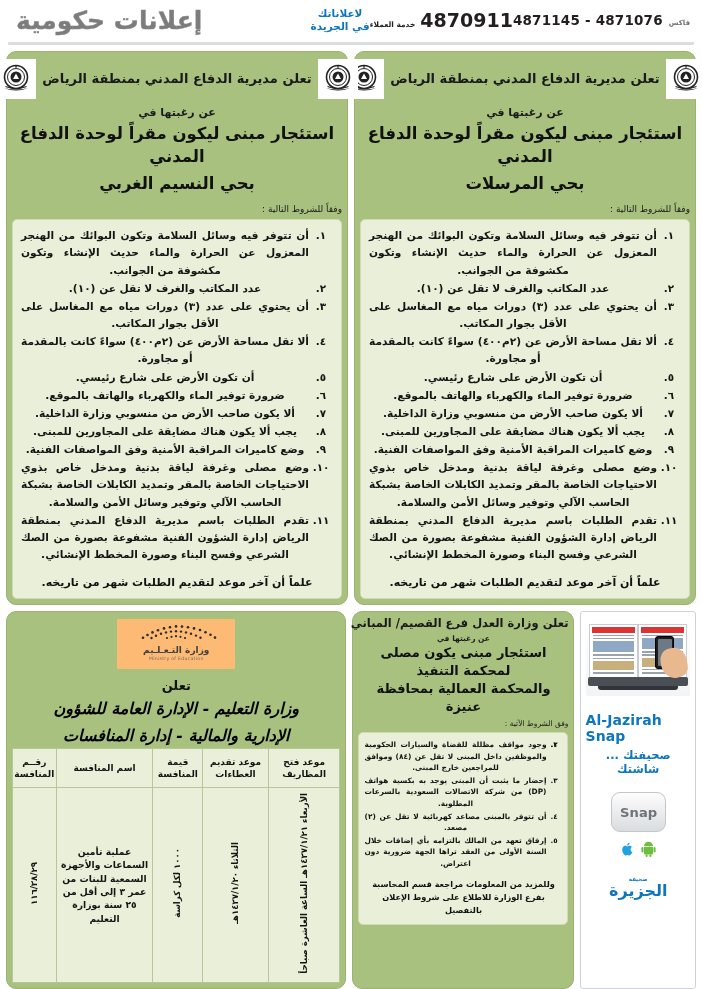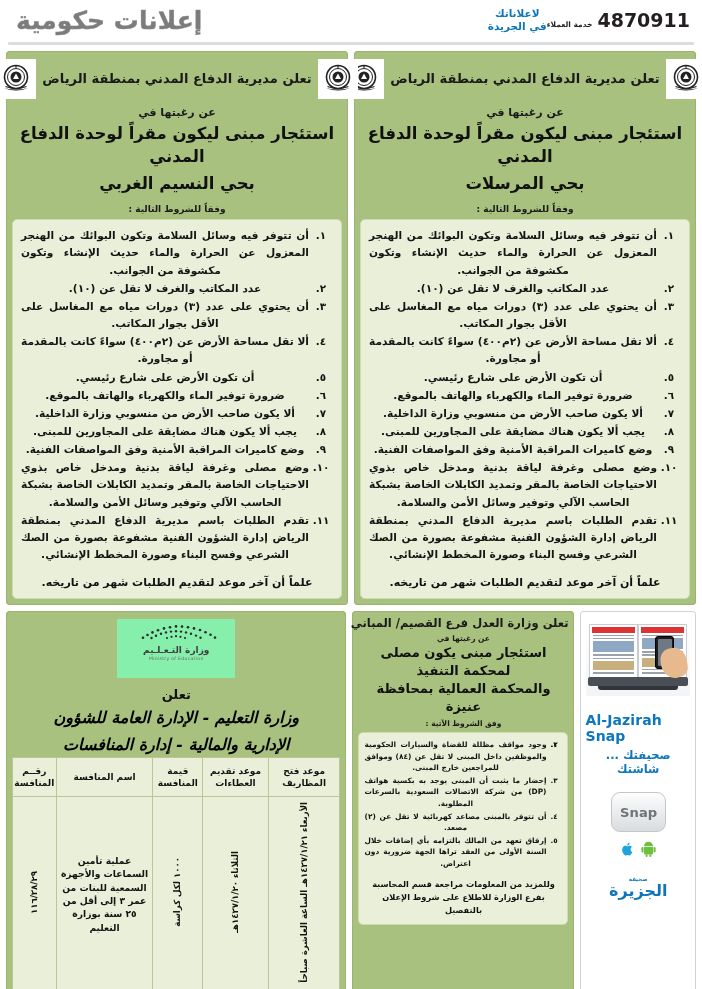--- a/index.html
+++ b/index.html
@@ -36,21 +36,21 @@
     -webkit-text-stroke:.4px #8a8a8a;
   }
   .mh-rule{height:3px;background:#dcdddf;margin:2px 2px 6px 2px;border-radius:1px;}
 
   
   .grid{display:flex;gap:6px;}
 
   .ad{
     background:#a8c17f;
     border:1px solid #9ab36f;
-    border-radius:3px;
+    border-radius:10px;
     padding:5px;
     box-sizing:border-box;
     position:relative;
   }
   .ad-inner-top{text-align:center;}
 
   .logo-row{
     display:flex;align-items:center;justify-content:center;gap:6px;
     padding:2px 0 0 0;
   }
@@ -60,21 +60,21 @@
   }
   .cd-logo svg{display:block;}
   .announce{
     font-size:13px;font-weight:bold;color:#1a1a1a;line-height:1.2;
     white-space:nowrap;
   }
   .wish{font-size:11px;font-weight:bold;color:#1a1a1a;margin:7px 0 2px;}
   .headline{
     font-size:16.5px;font-weight:bold;color:#111;line-height:1.42;margin:3px 4px 0;
   }
-  .terms-label{font-size:9px;font-weight:bold;color:#1a1a1a;margin:9px 0 5px;}
+  .terms-label{font-size:9px;font-weight:normal;color:#1a1a1a;margin:9px 0 5px;text-align:right;}
 
   .panel{
     background:#e9efd8;
     border:1px solid #cfdbb0;
     border-radius:5px;
     padding:7px 8px 9px;
   }
   ol.conds{
     margin:0;padding:0;list-style:none;
     counter-reset:c;
@@ -142,21 +142,21 @@
   .ad-sm .announce{font-size:11.5px;}
   .ad-sm .wish{font-size:7.5px;margin:3px 0 1px;}
   .ad-sm .headline{font-size:13px;line-height:1.35;margin-top:1px;}
   .ad-sm .terms-label{font-size:7.5px;margin:4px 0 4px;}
   .ad-sm ol.conds > li{font-size:7.4px;line-height:1.56;padding-right:16px;}
   .ad-sm ol.conds > li .num{width:13px;font-size:7.2px;}
   .ad-sm .note{font-size:8.2px;line-height:1.6;margin-top:9px;}
 
   
   .moe-logo{
-    background:#86efac;width:118px;margin:2px auto 0;padding:5px 6px 17px;
+    background:#fdba74;width:118px;margin:2px auto 0;padding:5px 6px 8px;
     box-sizing:border-box;text-align:center;
   }
   .moe-dots{height:20px;position:relative;}
   .moe-dots svg{display:block;margin:0 auto;}
   .moe-ar{font-size:9px;color:#3f3f3f;font-weight:bold;letter-spacing:1px;margin-top:1px;}
   .moe-en{font-size:4.6px;color:#6a6a6a;letter-spacing:.3px;margin-top:1px;direction:ltr;}
   .moe-announce{font-size:13px;font-weight:bold;color:#111;margin-top:9px;letter-spacing:2px;}
   .moe-head{font-size:16px;font-weight:bold;color:#000000;line-height:1.45;margin-top:4px;font-style:italic;}
   .moe-sub{font-size:10.5px;font-weight:bold;color:#111;margin:7px 0 5px;}
 
@@ -187,20 +187,24 @@
   .c-qima{width:15%;}
   .c-ata{width:20%;}
   .c-fath{width:22%;}
 </style>
 </head>
 <body>
 
 <div class="page">
 
   <div class="masthead">
+    <div class="mh-left">
+      <span class="mh-phones">4871145 - 4871076</span>
+      <span class="mh-faks">فاكس</span>
+    </div>
 
     <div class="mh-mid">
       <span class="mh-num">4870911</span>
       <span class="mh-cust">خدمة العملاء</span>
     </div>
 
     <div class="mh-blue">
       <div>لاعلاناتك</div>
       <div>في الجريدة</div>
     </div>

